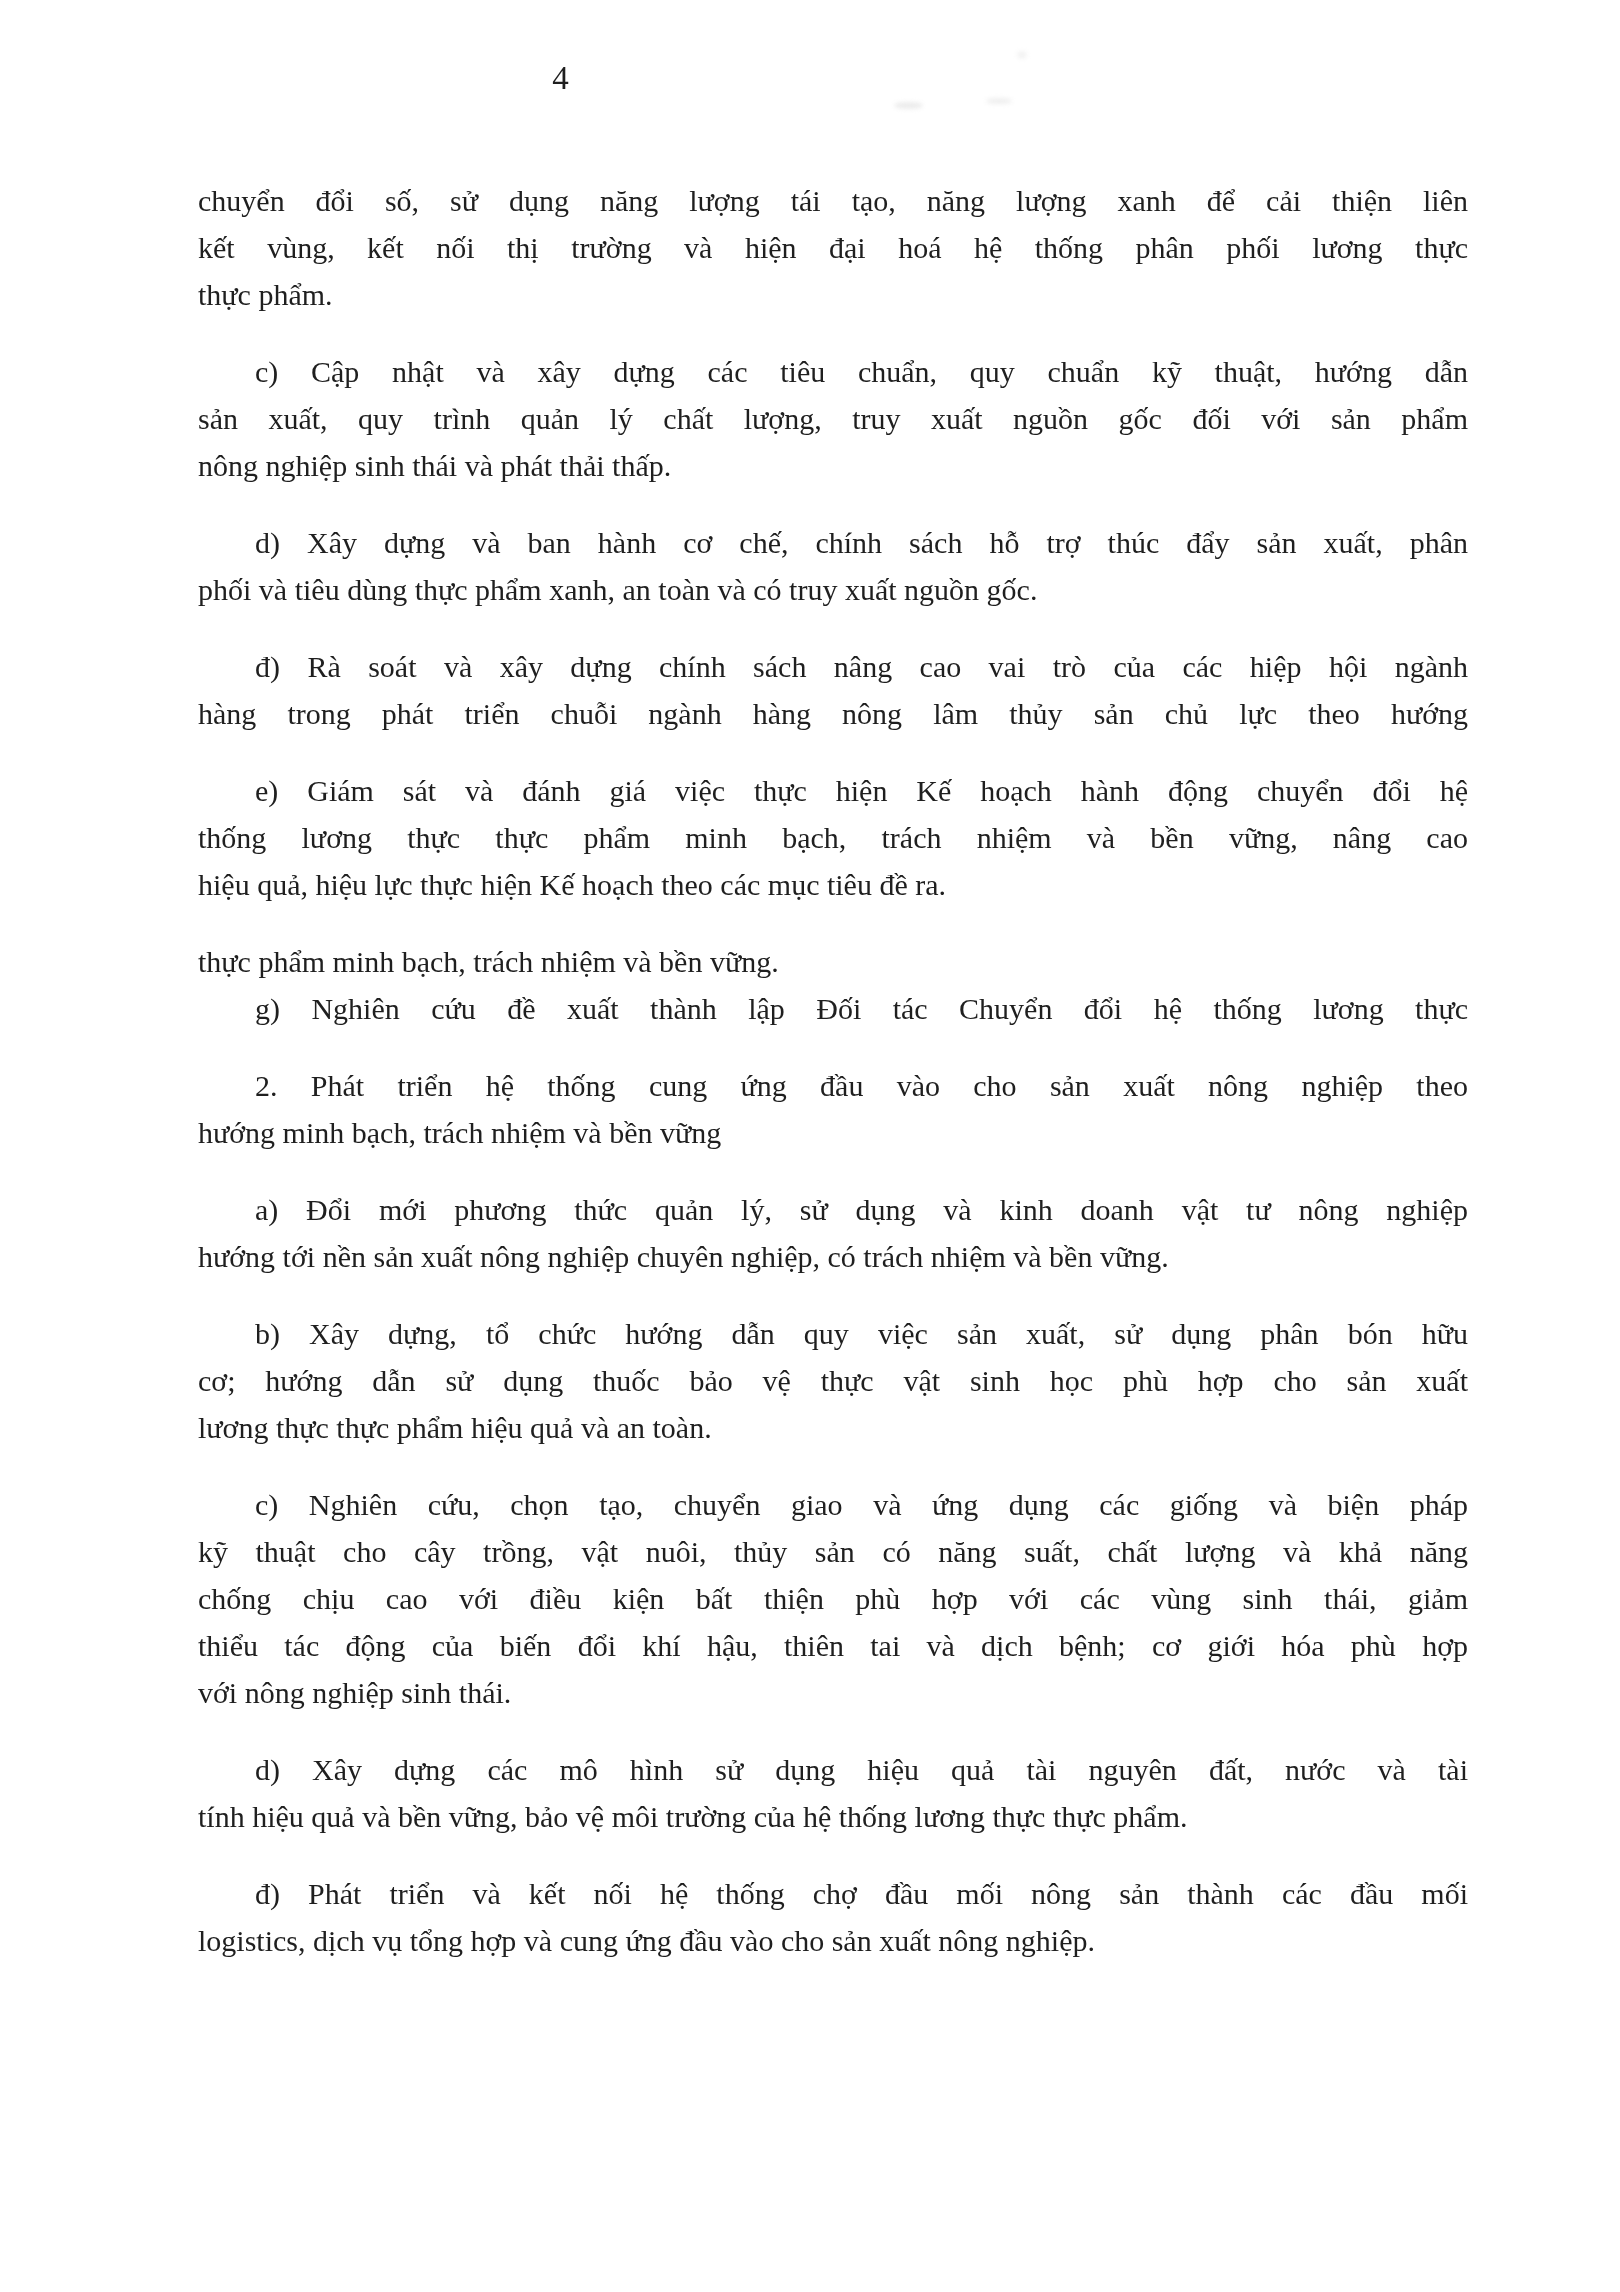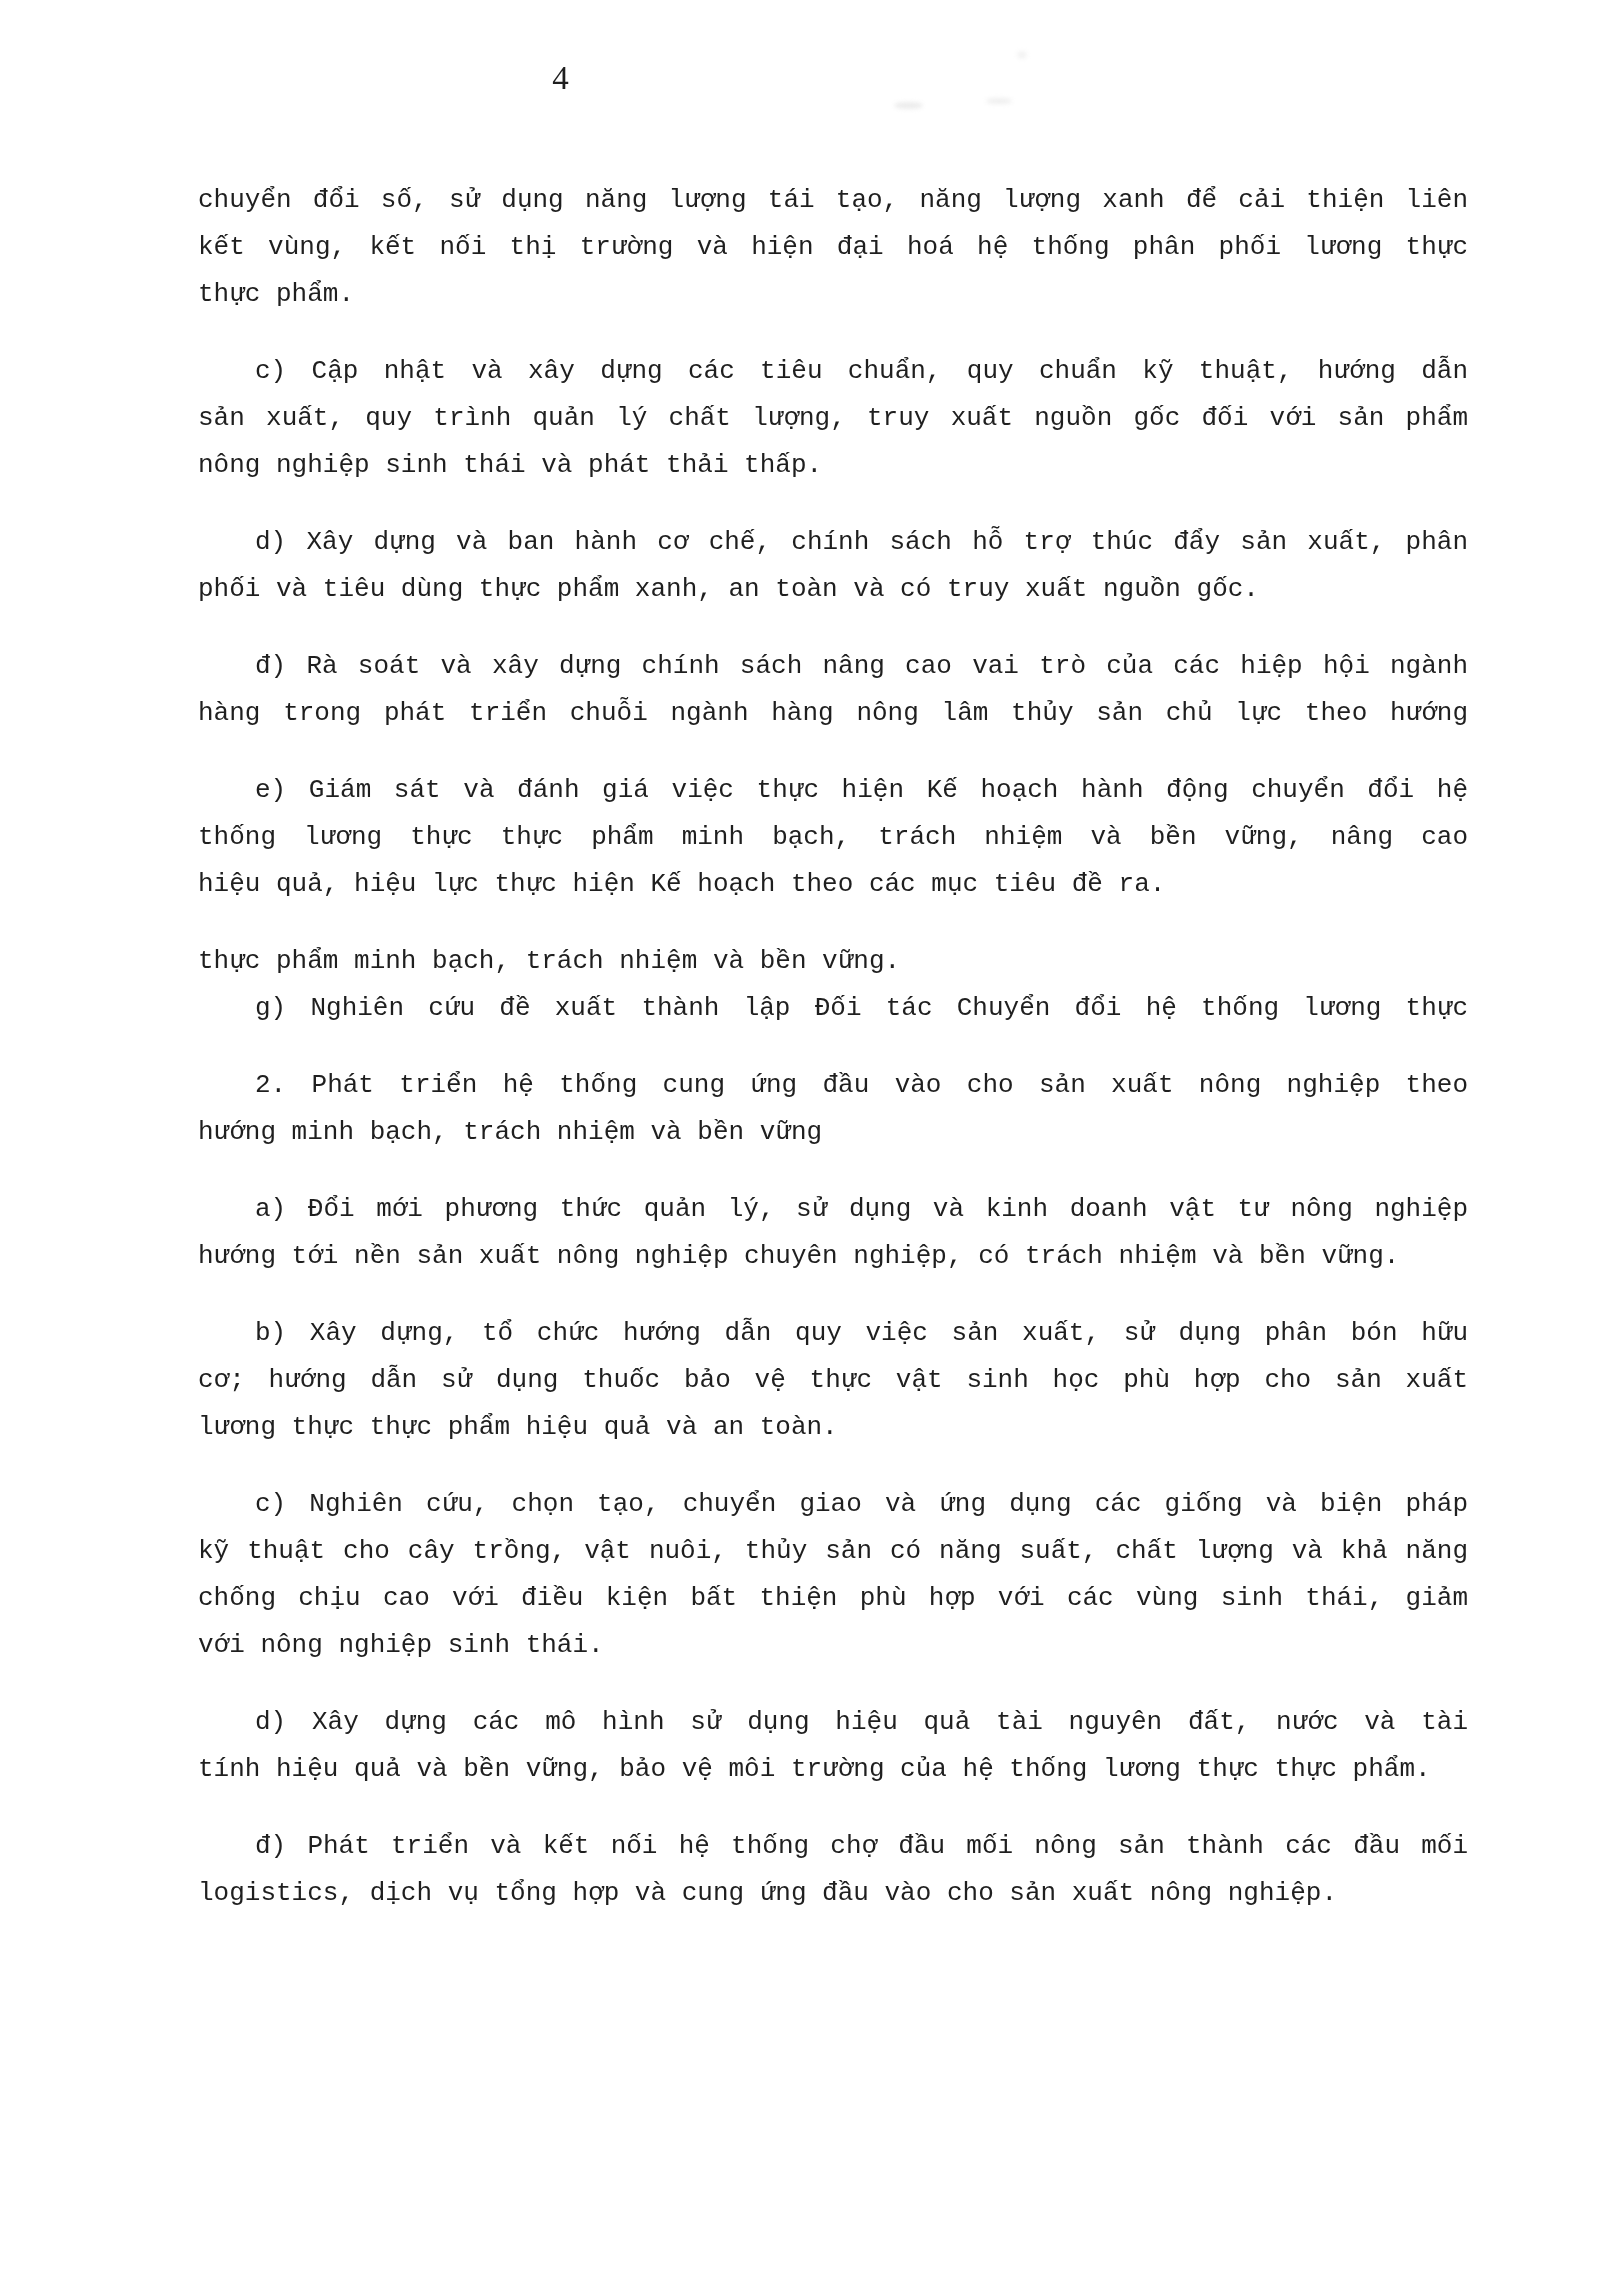--- a/index.html
+++ b/index.html
@@ -24,23 +24,22 @@
     text-align: center;
     font-size: 33px;
     line-height: 43px;
     color: #1f1f1f;
   }
   .content {
     position: absolute;
     top: 177px;
     left: 198px;
     width: 1270px;
-    font-size: 26px;
+    font-size: 30px;
     line-height: 47px;
-    font-family: Liberation Mono, monospace;
   }
   .para {
     margin: 30px 0 0 0;
   }
   .para:first-child {
     margin-top: 0;
   }
   .line {
     text-align: justify;
     text-align-last: justify;
@@ -111,20 +110,21 @@
       </div>
       <div class="para">
         <div class="line first-indent">b) Xây dựng, tổ chức hướng dẫn quy việc sản xuất, sử dụng phân bón hữu</div>
         <div class="line">cơ; hướng dẫn sử dụng thuốc bảo vệ thực vật sinh học phù hợp cho sản xuất</div>
         <div class="line last">lương thực thực phẩm hiệu quả và an toàn.</div>
       </div>
       <div class="para">
         <div class="line first-indent">c) Nghiên cứu, chọn tạo, chuyển giao và ứng dụng các giống và biện pháp</div>
         <div class="line">kỹ thuật cho cây trồng, vật nuôi, thủy sản có năng suất, chất lượng và khả năng</div>
         <div class="line">chống chịu cao với điều kiện bất thiện phù hợp với các vùng sinh thái, giảm</div>
+        <div class="line">thiểu tác động của biến đổi khí hậu, thiên tai và dịch bệnh; cơ giới hóa phù hợp</div>
         <div class="line last">với nông nghiệp sinh thái.</div>
       </div>
       <div class="para">
         <div class="line first-indent">d) Xây dựng các mô hình sử dụng hiệu quả tài nguyên đất, nước và tài</div>
         <div class="line last">tính hiệu quả và bền vững, bảo vệ môi trường của hệ thống lương thực thực phẩm.</div>
       </div>
       <div class="para">
         <div class="line first-indent">đ) Phát triển và kết nối hệ thống chợ đầu mối nông sản thành các đầu mối</div>
         <div class="line last">logistics, dịch vụ tổng hợp và cung ứng đầu vào cho sản xuất nông nghiệp.</div>
       </div>

